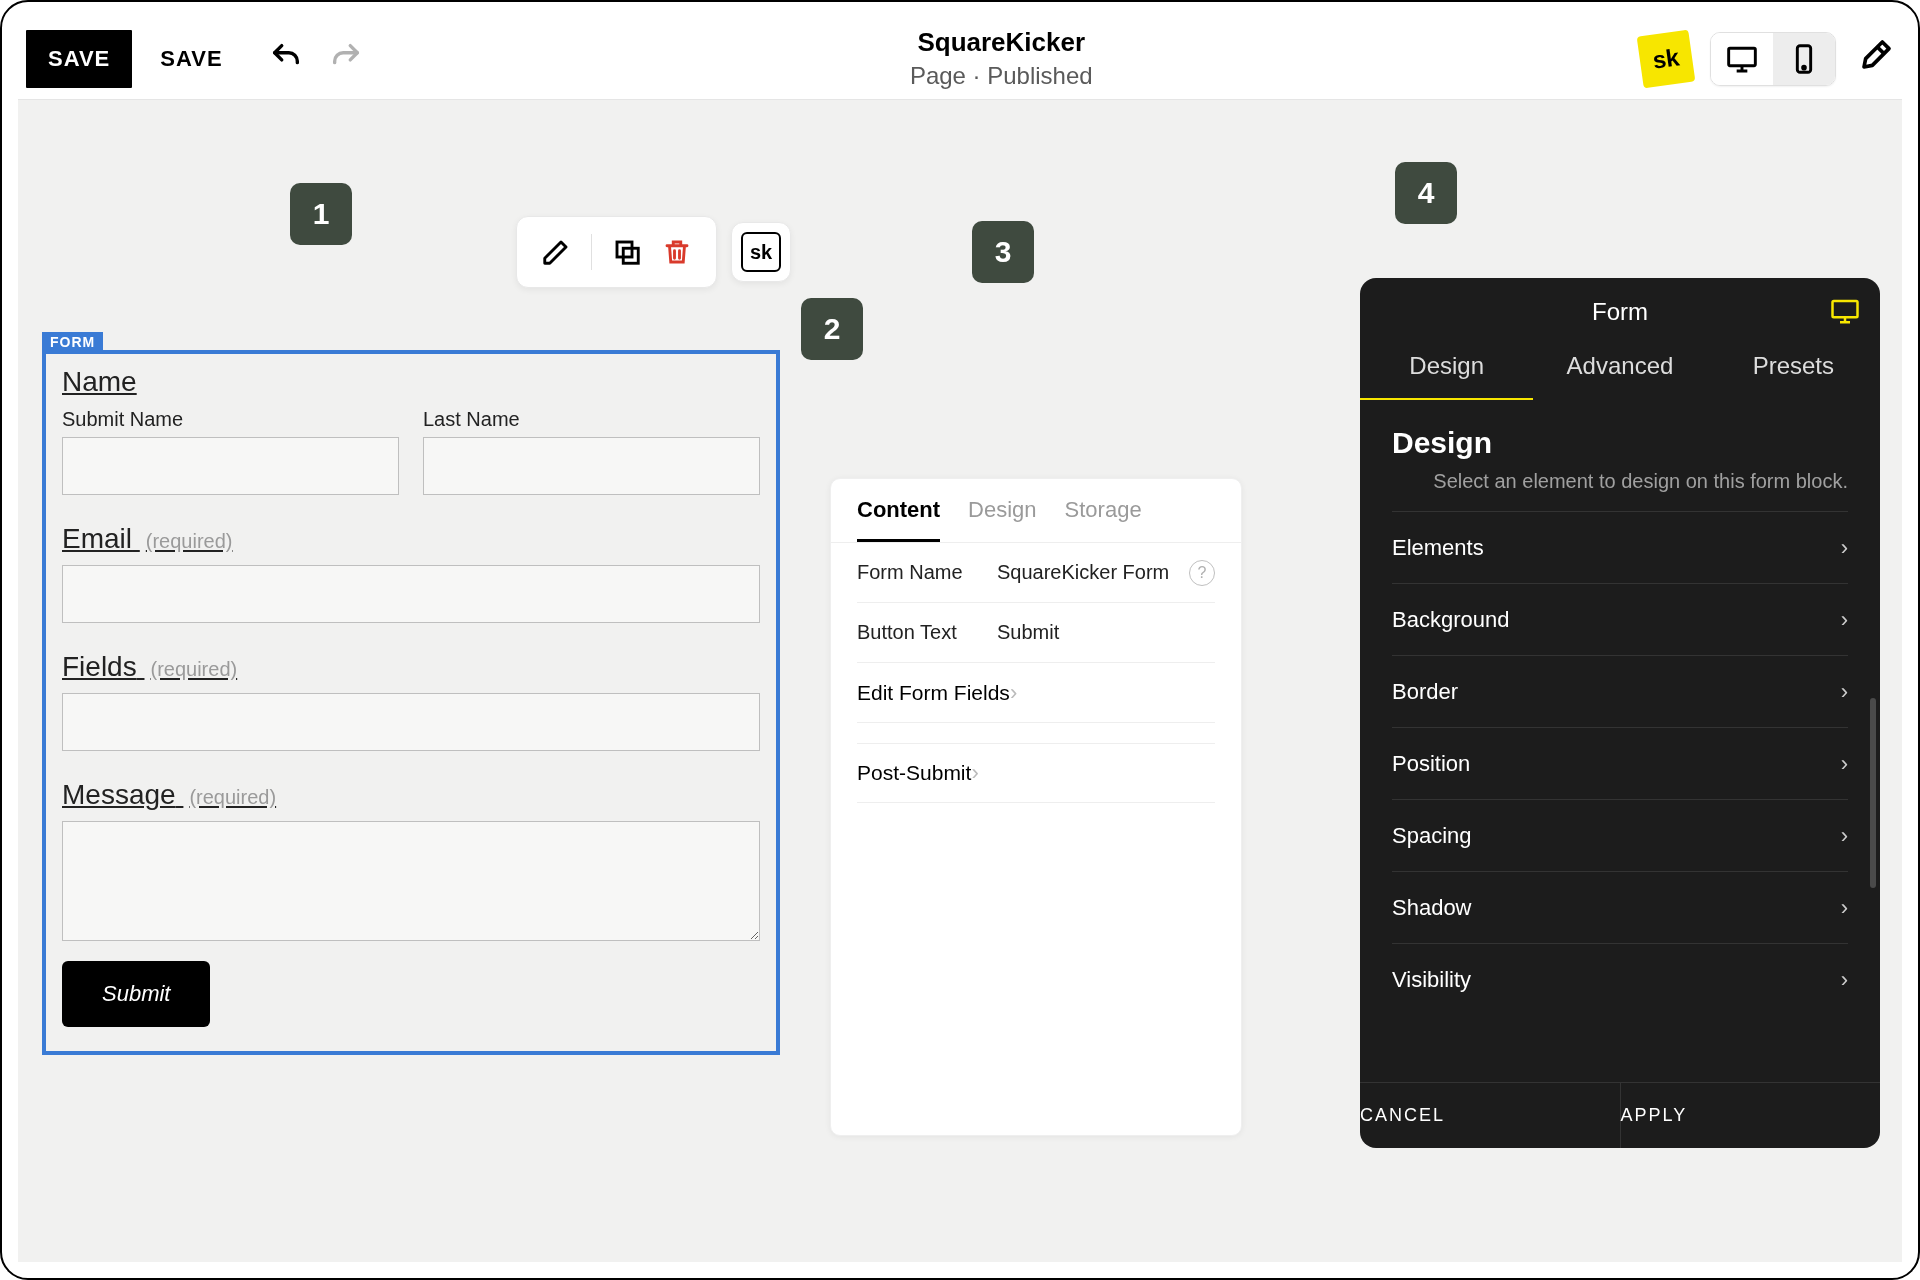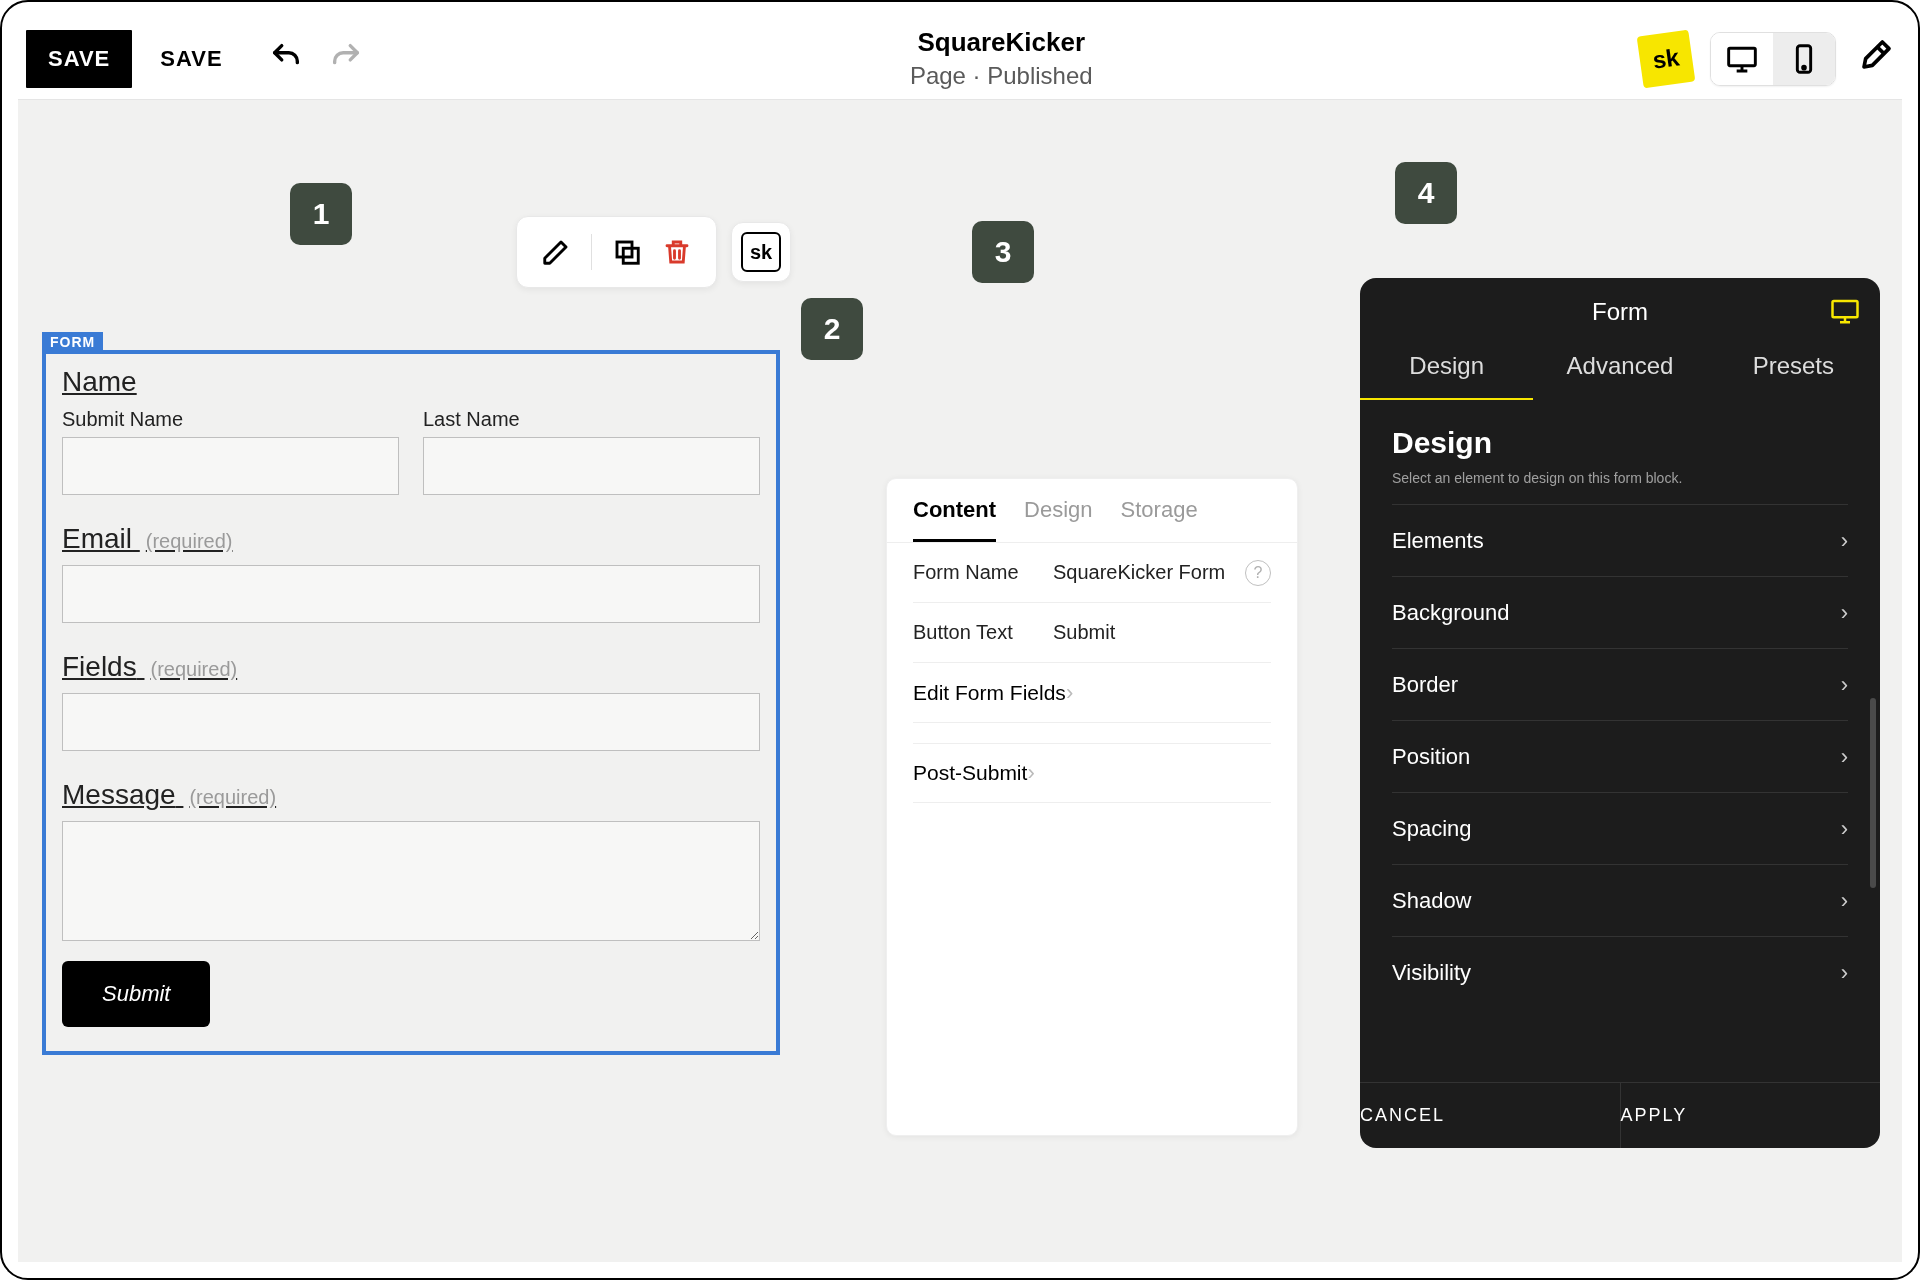--- a/index.html
+++ b/index.html
@@ -52,21 +52,21 @@
   .sk-box { width:60px; height:60px; background:#fff; border:1px solid #e8e8e8; border-radius:12px; display:flex; align-items:center; justify-content:center; box-shadow:0 2px 6px rgba(0,0,0,.06); }
   .sk-box .sk-chip { width:40px; height:40px; border:2.5px solid #000; border-radius:6px; display:flex; align-items:center; justify-content:center; font-weight:900; font-size:20px; }
 
   
   .step { position:absolute; width:62px; height:62px; background:#3f4a3f; color:#fff; border-radius:10px; display:flex; align-items:center; justify-content:center; font-size:30px; font-weight:700; }
 
   
   .arrows { position:absolute; inset:0; pointer-events:none; }
 
   
-  .mid-panel { position:absolute; left:868px; top:378px; width:412px; height:658px; background:#fff; border-radius:10px; box-shadow: 0 1px 6px rgba(0,0,0,.06); border:1px solid #efefef; overflow:hidden; }
+  .mid-panel { position:absolute; left:812px; top:378px; width:412px; height:658px; background:#fff; border-radius:10px; box-shadow: 0 1px 6px rgba(0,0,0,.06); border:1px solid #efefef; overflow:hidden; }
   .mid-tabs { display:flex; gap:28px; padding: 18px 26px 0; border-bottom:1px solid #eee; }
   .mid-tab { font-size:22px; color:#9a9a9a; padding-bottom:16px; }
   .mid-tab.active { color:#000; font-weight:700; border-bottom:3px solid #000; }
   .mid-body { padding: 0 26px; }
   .mid-row { display:flex; align-items:center; height:60px; border-bottom:1px solid #eee; font-size:20px; }
   .mid-row .label { width:140px; color:#222; }
   .mid-row .value { flex:1; color:#222; }
   .q-icon { width:26px; height:26px; border:1.5px solid #c0c0c0; border-radius:50%; display:flex; align-items:center; justify-content:center; color:#b0b0b0; font-size:16px; }
   .mid-link { display:flex; align-items:center; height:60px; border-bottom:1px solid #eee; font-size:21px; }
   .mid-link.gap-above { margin-top:20px; border-top:1px solid #eee; }
@@ -75,21 +75,21 @@
   
   .right-panel { position:absolute; right:22px; top:178px; width:520px; height:870px; background:#1c1c1c; color:#fff; border-radius:16px; display:flex; flex-direction:column; overflow:hidden; }
   .rp-header { position:relative; text-align:center; padding:20px 0 14px; font-size:24px; }
   .rp-desktop-icon { position:absolute; right:20px; top:18px; }
   .rp-desktop-icon svg { width:30px; height:30px; stroke:#f7e600; }
   .rp-tabs { display:flex; }
   .rp-tab { flex:1; text-align:center; font-size:24px; padding:12px 0 18px; color:#ddd; }
   .rp-tab.active { border-bottom:2px solid #f7e600; }
   .rp-body { flex:1; padding: 26px 32px 0; overflow:auto; }
   .rp-h { font-size:30px; font-weight:700; margin-bottom:10px; }
-  .rp-sub { color:#a0a0a0; font-size:14px; margin-bottom:18px; }
+  .rp-sub { color:#a0a0a0; font-size:20px; margin-bottom:18px;text-align:right; }
   .rp-item { display:flex; align-items:center; justify-content:space-between; height:72px; border-top:1px solid #333; font-size:22px; }
   .rp-item:first-of-type { border-top:1px solid #333; }
   .rp-chev { color:#ccc; font-size:22px; }
   .rp-footer { display:flex; border-top:1px solid #333; }
   .rp-footer div { flex:1; text-align:left; padding:22px 0; font-size:18px; letter-spacing:2px; }
   .rp-footer div+div { border-left:1px solid #333; }
   .rp-scrollbar { position:absolute; right:4px; top:420px; width:6px; height:190px; background:#4a4a4a; border-radius:3px; }
 
 </style>
 </head>

